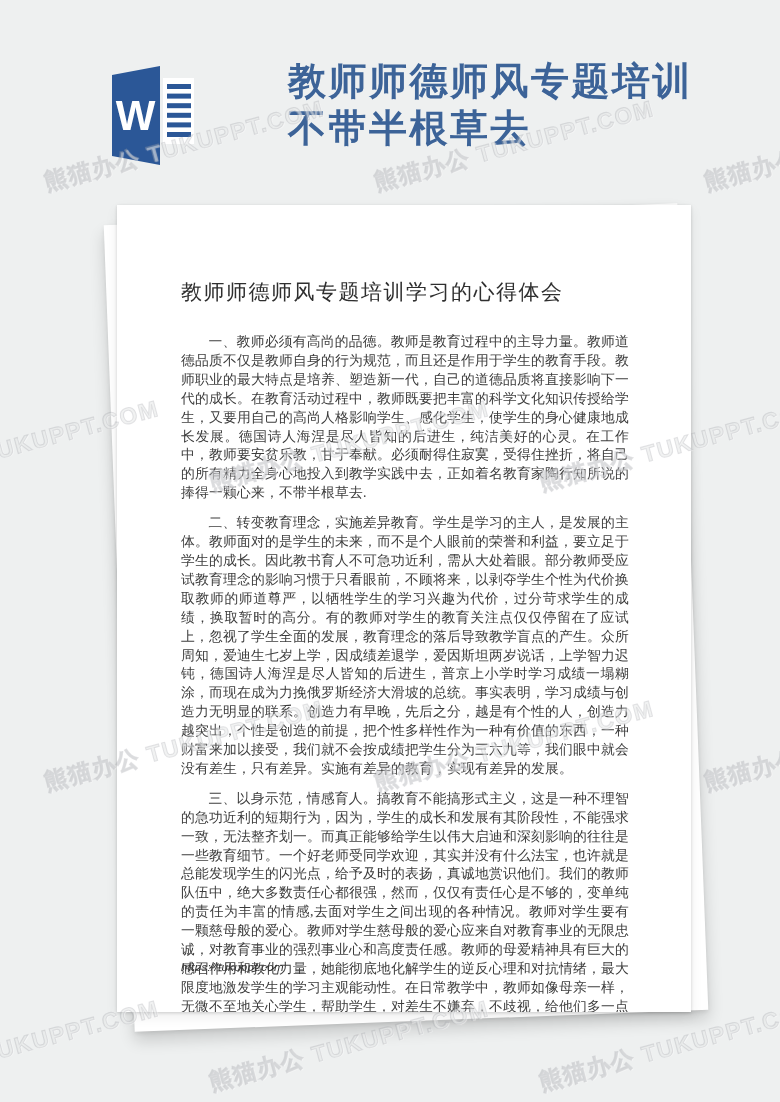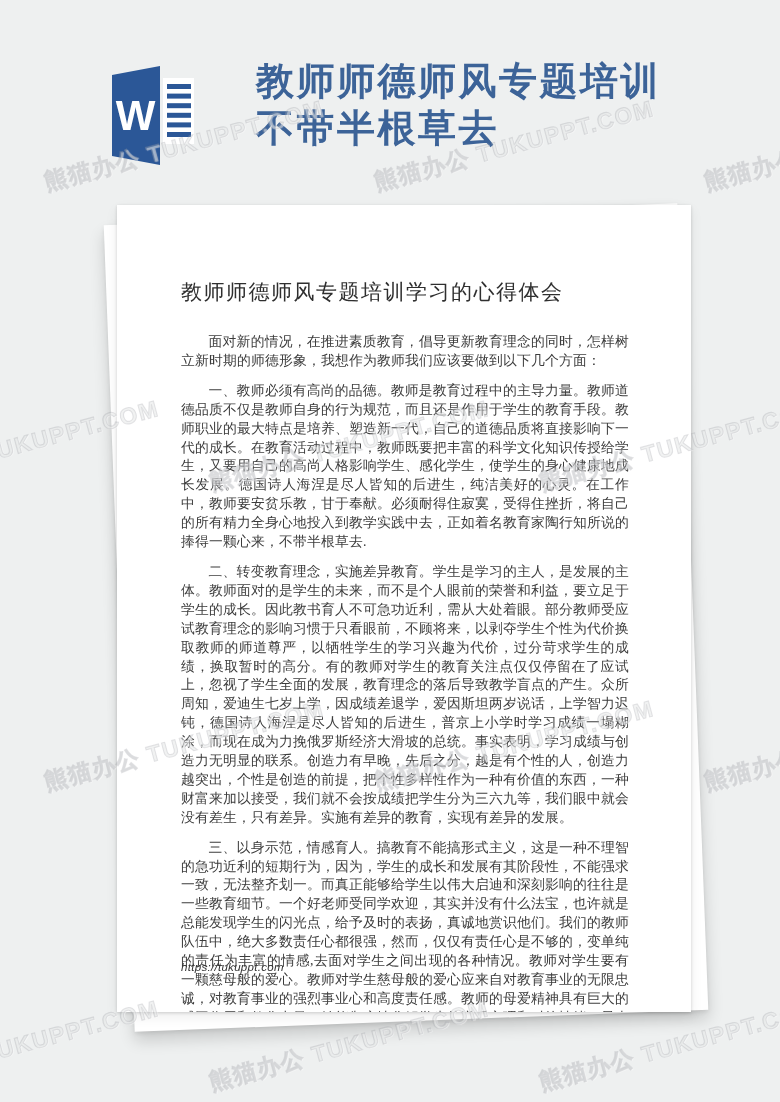--- a/index.html
+++ b/index.html
@@ -22,21 +22,21 @@
   }
 
   
   .header{position:absolute;left:0;top:0;width:100%;height:200px;z-index:1;}
   .word-icon{position:absolute;left:112px;top:66px;width:82px;height:102px;}
   .header-title{
     position:absolute;left:256px;top:58px;margin:0;
     font-size:38px;line-height:47px;font-weight:600;
     letter-spacing:2.5px;color:var(--title-blue);
   }
-  .header-title span{display:block;}
+  .header-title span{display:block;margin-left:32px;}
 
   
   .sheet{
     position:absolute;left:117px;top:205px;width:574px;height:807px;
     background:var(--paper);
   }
   .sheet.back{
     transform:translate(2px,9px) rotate(-2.2deg);
     box-shadow:0 9px 16px rgba(0,0,0,0.16), 0 2px 4px rgba(0,0,0,0.08);
     z-index:2;
@@ -110,21 +110,20 @@
       <span>不带半根草去</span>
     </h1>
   </div>
 
   <div class="sheet back"></div>
 
   <div class="sheet front">
     <div class="page-inner">
       <h2 class="doc-title">教师师德师风专题培训学习的心得体会</h2>
       <div class="doc-body">
-        <p>面对新的情况，在推进素质教育，倡导更新教育理念的同时，怎样树立新时期的师德形象，我想作为教师我们应该要做到以下几个方面：</p>
         <p>一、教师必须有高尚的品德。教师是教育过程中的主导力量。教师道德品质不仅是教师自身的行为规范，而且还是作用于学生的教育手段。教师职业的最大特点是培养、塑造新一代，自己的道德品质将直接影响下一代的成长。在教育活动过程中，教师既要把丰富的科学文化知识传授给学生，又要用自己的高尚人格影响学生、感化学生，使学生的身心健康地成长发展。德国诗人海涅是尽人皆知的后进生，纯洁美好的心灵。在工作中，教师要安贫乐教，甘于奉献。必须耐得住寂寞，受得住挫折，将自己的所有精力全身心地投入到教学实践中去，正如着名教育家陶行知所说的捧得一颗心来，不带半根草去.</p>
         <p>二、转变教育理念，实施差异教育。学生是学习的主人，是发展的主体。教师面对的是学生的未来，而不是个人眼前的荣誉和利益，要立足于学生的成长。因此教书育人不可急功近利，需从大处着眼。部分教师受应试教育理念的影响习惯于只看眼前，不顾将来，以剥夺学生个性为代价换取教师的师道尊严，以牺牲学生的学习兴趣为代价，过分苛求学生的成绩，换取暂时的高分。有的教师对学生的教育关注点仅仅停留在了应试上，忽视了学生全面的发展，教育理念的落后导致教学盲点的产生。众所周知，爱迪生七岁上学，因成绩差退学，爱因斯坦两岁说话，上学智力迟钝，德国诗人海涅是尽人皆知的后进生，普京上小学时学习成绩一塌糊涂，而现在成为力挽俄罗斯经济大滑坡的总统。事实表明，学习成绩与创造力无明显的联系。创造力有早晚，先后之分，越是有个性的人，创造力越突出，个性是创造的前提，把个性多样性作为一种有价值的东西，一种财富来加以接受，我们就不会按成绩把学生分为三六九等，我们眼中就会没有差生，只有差异。实施有差异的教育，实现有差异的发展。</p>
         <p>三、以身示范，情感育人。搞教育不能搞形式主义，这是一种不理智的急功近利的短期行为，因为，学生的成长和发展有其阶段性，不能强求一致，无法整齐划一。而真正能够给学生以伟大启迪和深刻影响的往往是一些教育细节。一个好老师受同学欢迎，其实并没有什么法宝，也许就是总能发现学生的闪光点，给予及时的表扬，真诚地赏识他们。我们的教师队伍中，绝大多数责任心都很强，然而，仅仅有责任心是不够的，变单纯的责任为丰富的情感,去面对学生之间出现的各种情况。教师对学生要有一颗慈母般的爱心。教师对学生慈母般的爱心应来自对教育事业的无限忠诚，对教育事业的强烈事业心和高度责任感。教师的母爱精神具有巨大的感召作用和教化力量，她能彻底地化解学生的逆反心理和对抗情绪，最大限度地激发学生的学习主观能动性。在日常教学中，教师如像母亲一样，无微不至地关心学生，帮助学生，对差生不嫌弃，不歧视，给他们多一点爱，就能极大地激发学生的积极性，使其在学习上有无穷的力量源泉。很多教师的成功经验都证明了母爱力量的神奇作用。</p>
       </div>
     </div>
     <a class="page-footer" href="#">https://tukuppt.com</a>
   </div>
 
   <div class="watermark-layer">
       <span class="wm" style="left: 40px; top: 130px;">熊猫办公 TUKUPPT.COM</span>

